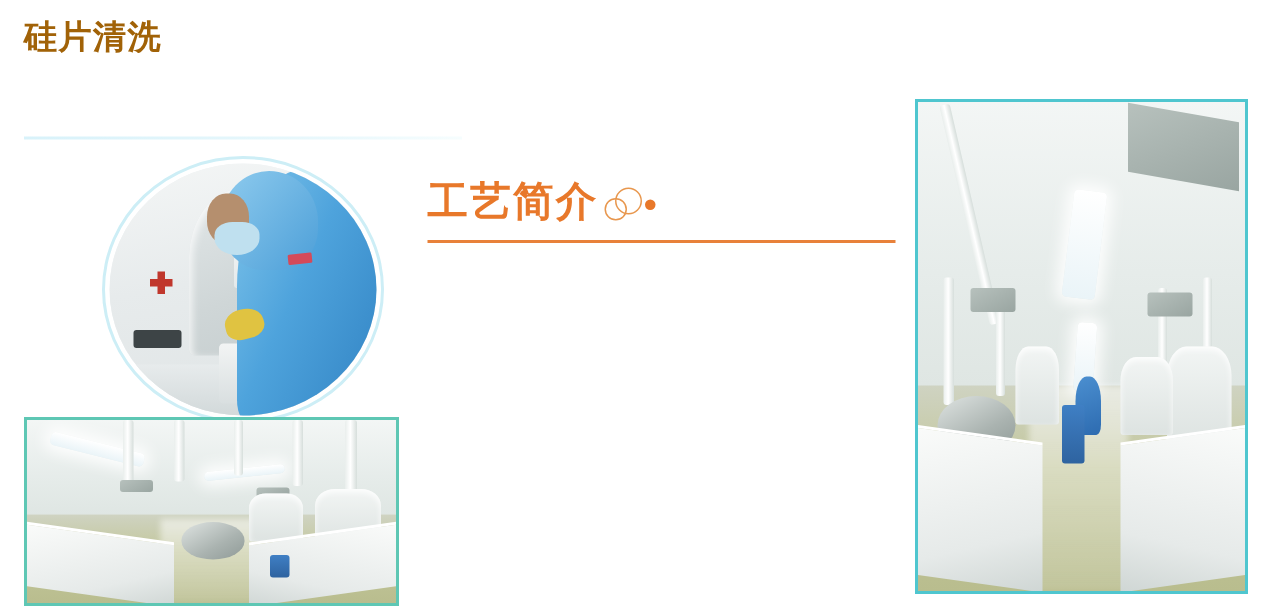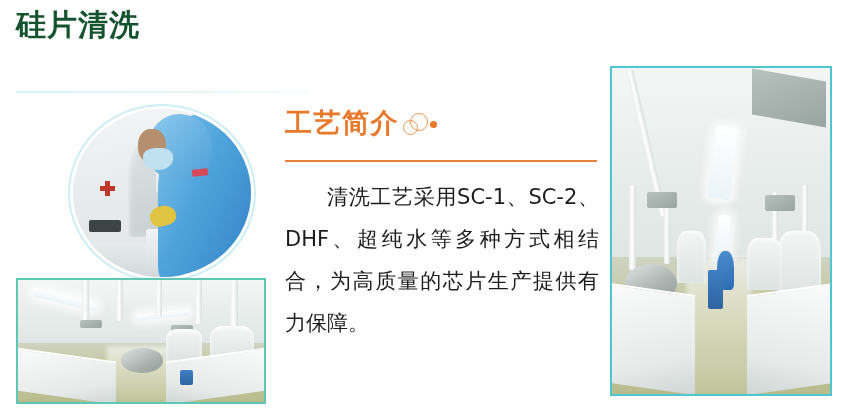--- a/index.html
+++ b/index.html
@@ -20,23 +20,23 @@
 
   
   .header-block {
     position: absolute;
     left: 16px;
     top: 6px;
     width: 400px;
   }
   .title-cn {
     font-family: Liberation Serif, serif;
-    font-size: 30px;
+    font-size: 22px;
     font-weight: bold;
-    color: #14532d;
+    color: #a16207;
     letter-spacing: 1px;
     line-height: 38px;
     white-space: nowrap;
   }
   .title-en-row {
     display: flex;
     align-items: flex-end;
     margin-top: -2px;
   }
   .title-en {
@@ -260,21 +260,21 @@
   .cr-person {
     position: absolute;
     background: linear-gradient(160deg, #4b8fd0 0%, #2d6bb0 100%);
     border-radius: 42% 42% 18% 18%;
   }
 
   
   .section-title-row {
     position: absolute;
     left: 285px;
-    top: 108px;
+    top: 120px;
     display: flex;
     align-items: flex-end;
   }
   .section-title {
     font-family: "DejaVu Sans", "Liberation Sans", sans-serif;
     font-size: 27px;
     font-weight: bold;
     color: #e8782a;
     letter-spacing: 1.5px;
     line-height: 30px;
@@ -418,15 +418,14 @@
   <div class="section-title-row">
     <div class="section-title">工艺简介</div>
     <div class="title-deco">
       <span class="deco-c1"></span>
       <span class="deco-c2"></span>
       <span class="deco-dot"></span>
     </div>
   </div>
   <div class="title-underline"></div>
 
-  <div class="body-text">清洗工艺采用SC-1、SC-2、DHF、超纯水等多种方式相结合，为高质量的芯片生产提供有力保障。</div>
 
 </div>
 
 </body></html>

